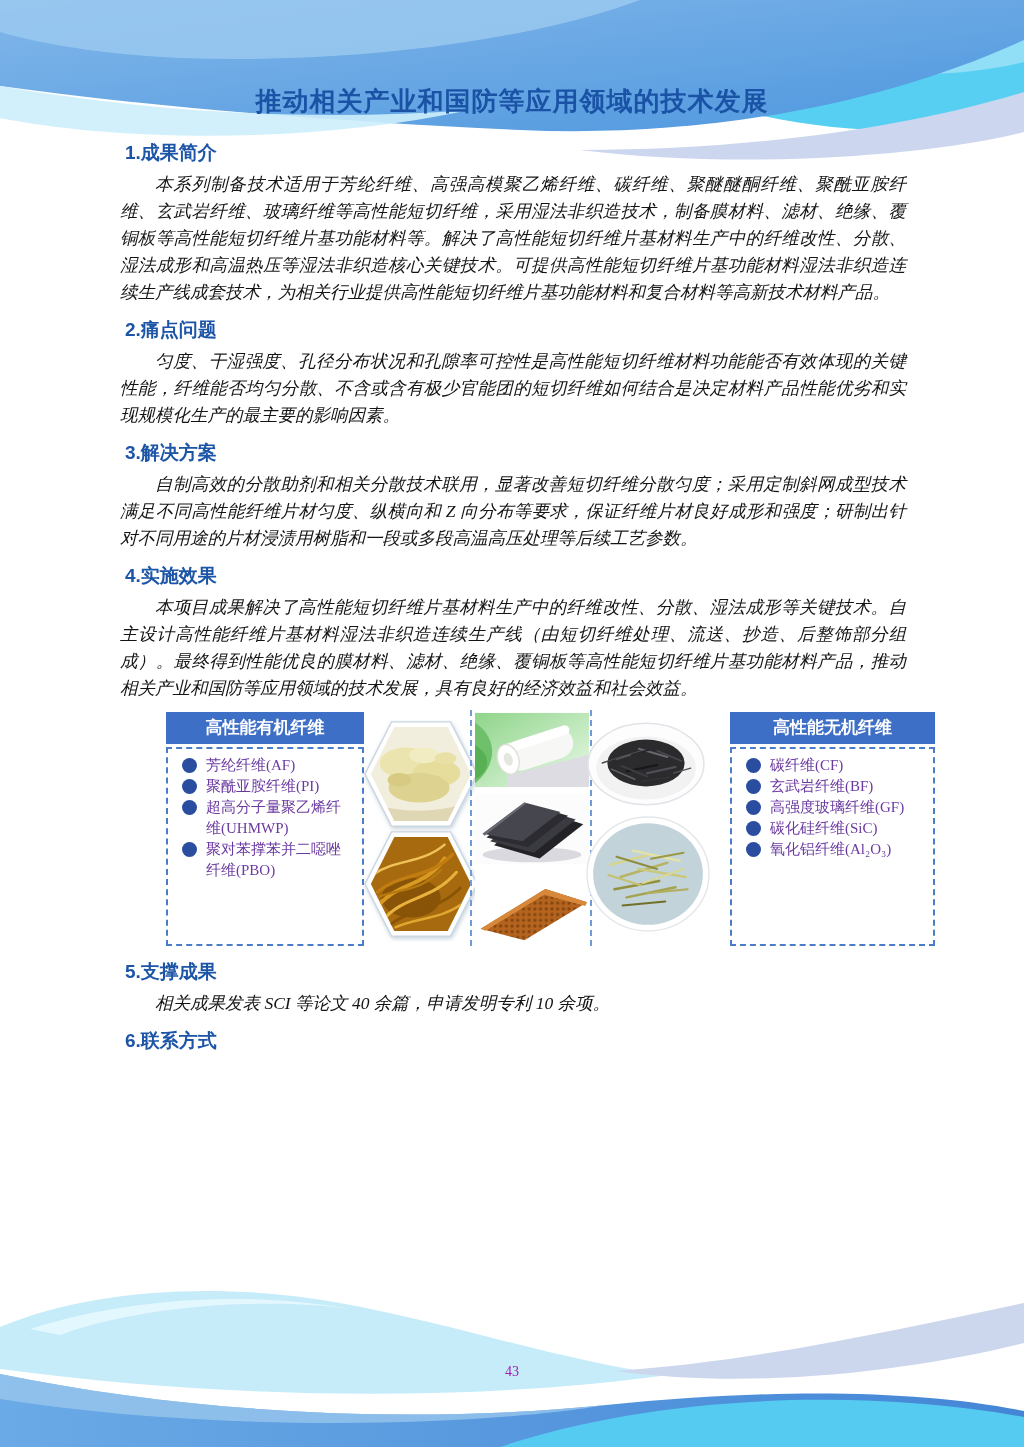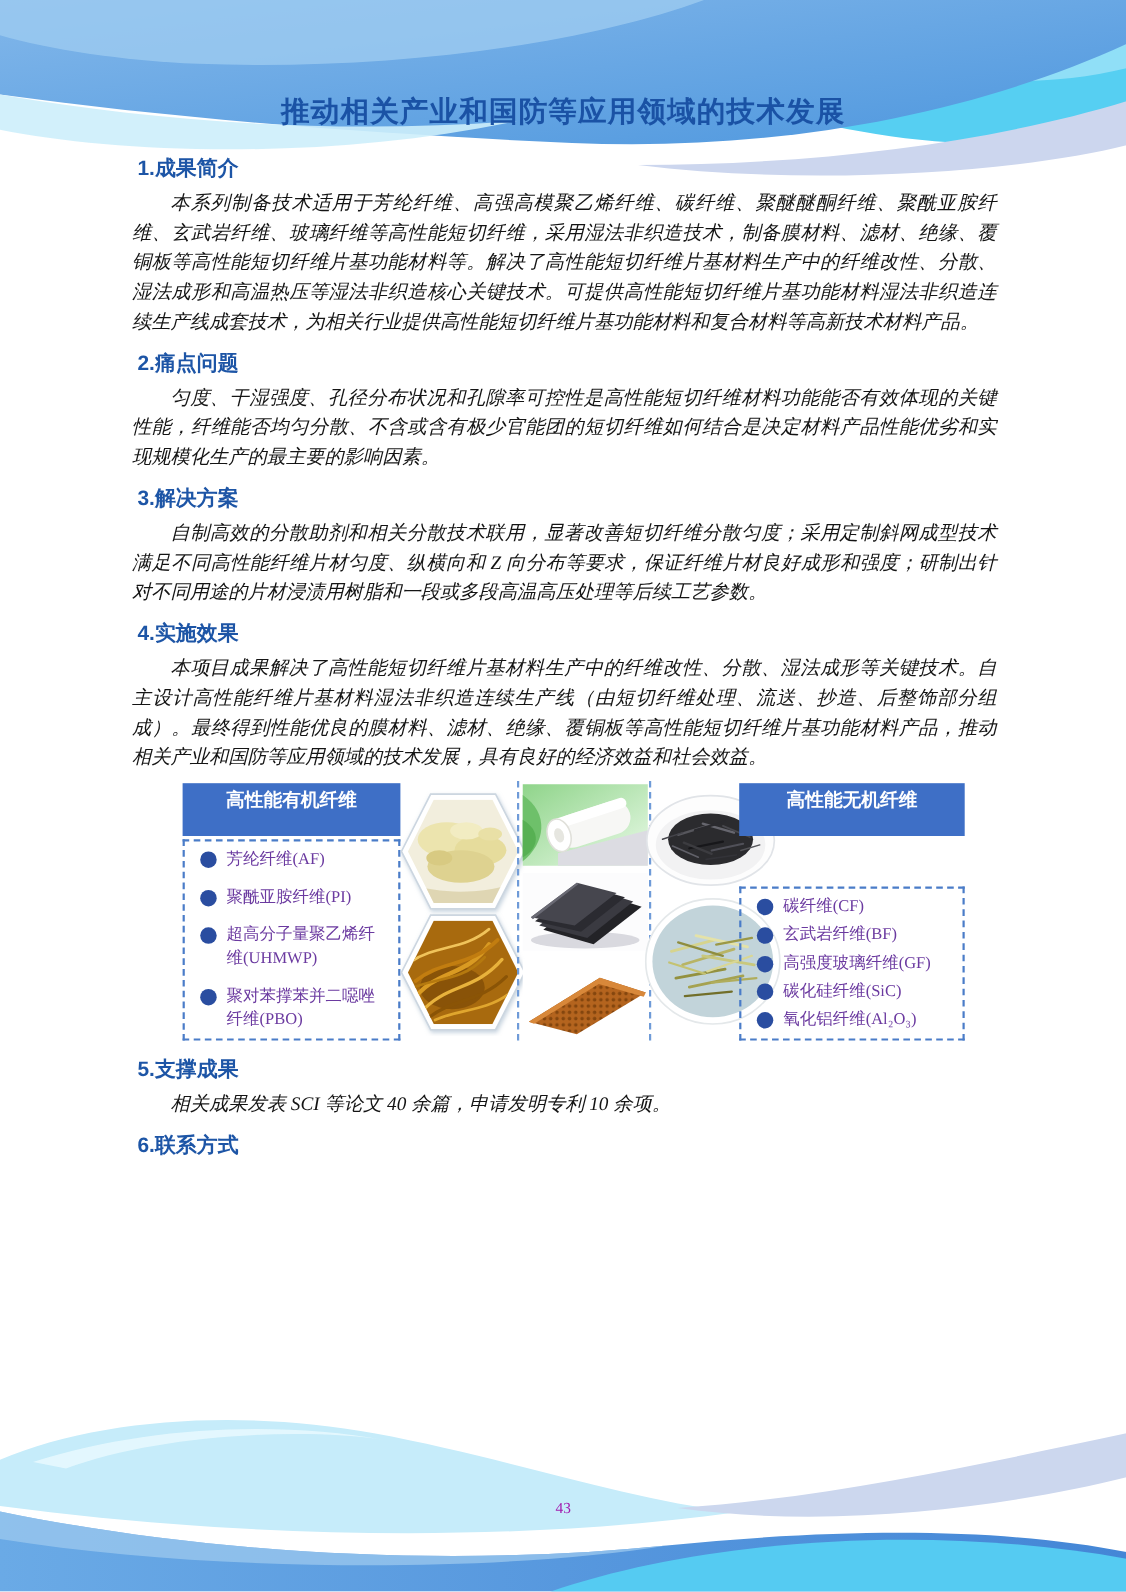--- a/index.html
+++ b/index.html
@@ -14,26 +14,26 @@
   .content{position:absolute;left:120px;top:140px;width:786px;}
   h2.sec{font-family:"Liberation Sans","DejaVu Sans",sans-serif;font-weight:bold;
          font-size:19px;color:#1d55a6;margin:11px 0 5px 5px;}
   h2.sec.first{margin-top:0;}
   p.body{font-size:17.5px;line-height:27px;color:#141414;text-align:justify;
          text-indent:2em;margin:2px 0 4px 0;font-style:italic;}
   
   .figure{position:relative;height:238px;margin:8px 0 4px 46px;width:742px;}
   .panel{position:absolute;top:2px;bottom:2px;display:flex;flex-direction:column;}
   .panel.org{left:0;width:198px;}
-  .panel.inorg{left:506px;width:205px;gap:43px;}
+  .panel.inorg{left:564px;width:205px;}
   .panel-header{background:#3e6fc6;color:#ffffff;text-align:center;
                 font-family:"Liberation Sans","DejaVu Sans",sans-serif;font-weight:bold;
-                font-size:17px;line-height:32px;height:48px;}
+                font-size:17px;line-height:32px;height:32px;}
   .panel-body{flex:1;margin-top:3px;border:2px dashed #4a7cc8;
-              display:flex;flex-direction:column;justify-content:space-between;
+              display:flex;flex-direction:column;justify-content:flex-start;
               padding:6px 8px 6px 12px;}
   .fiber-item{display:flex;align-items:flex-start;}
   .bullet{flex:0 0 15px;width:15px;height:15px;border-radius:50%;background:#2a4da0;
           margin:3px 9px 0 2px;}
   .fiber-label{font-size:15px;line-height:21px;color:#6b3aa0;}
   .hexes{position:absolute;left:196px;top:6px;width:118px;height:228px;}
   .hex{position:absolute;left:0;width:118px;height:116px;}
   .hex.h1{top:0;}
   .hex.h2{top:110px;}
   .strip{position:absolute;left:304px;top:0;height:236px;width:122px;

